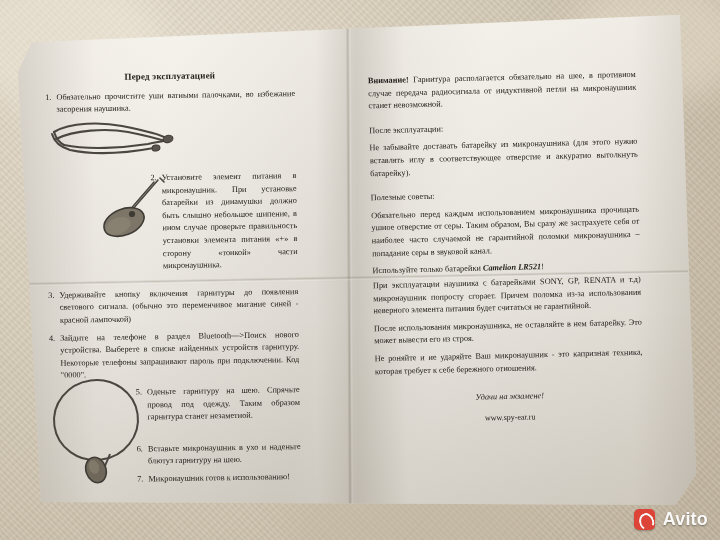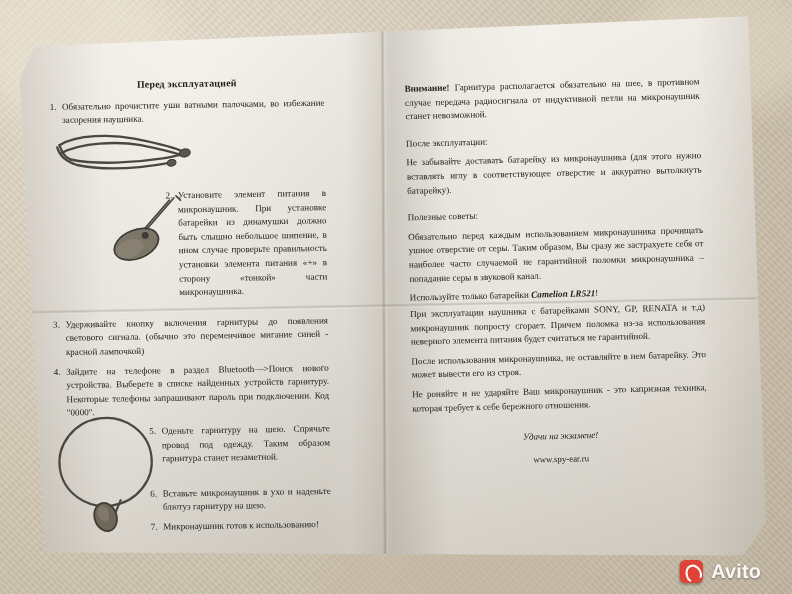--- a/index.html
+++ b/index.html
@@ -136,21 +136,21 @@
   
   .art {
     position: absolute;
     pointer-events: none;
   }
   .art svg { display: block; }
 
   
   .watermark {
     position: absolute;
-    right: 28px;
+    right: 12px;
     bottom: 10px;
     display: flex;
     align-items: center;
     gap: 8px;
     opacity: 0.92;
   }
   .wm-logo {
     width: 21px;
     height: 21px;
     background: #e03a2f;

